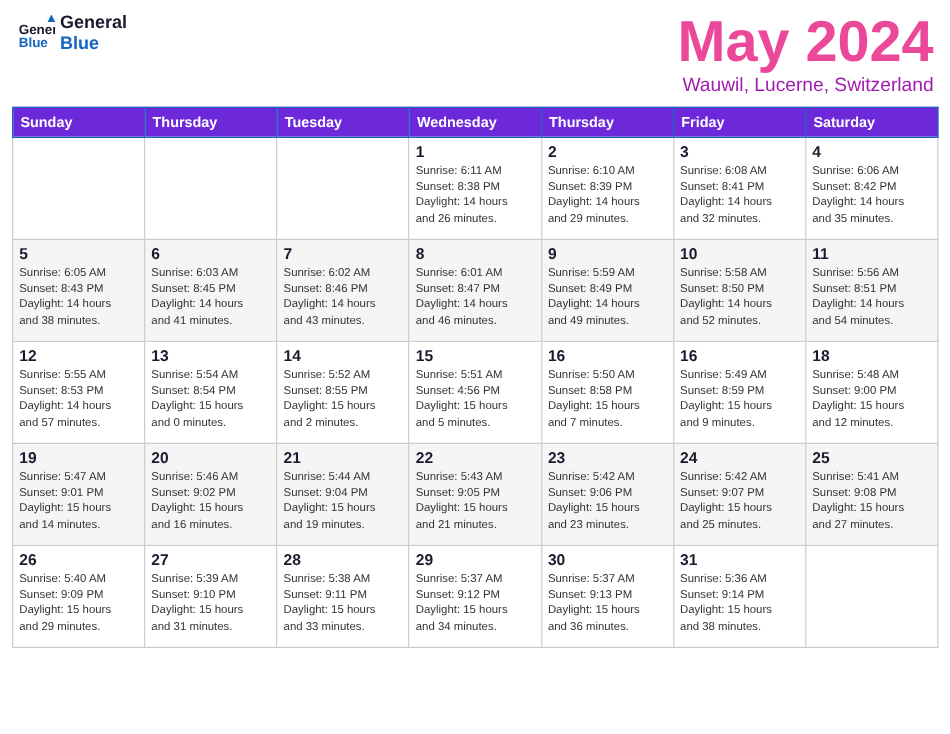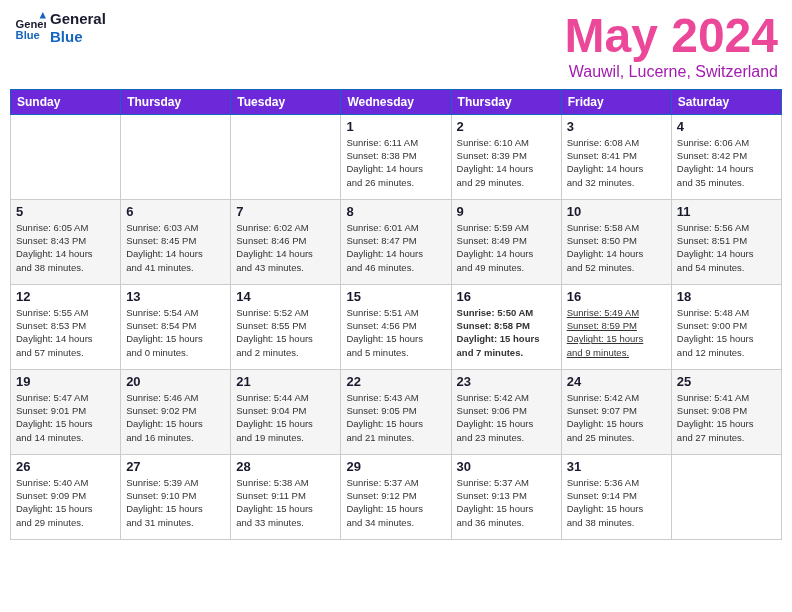--- a/index.html
+++ b/index.html
@@ -226,28 +226,28 @@
         </td>
         <td>
           <span class="day-number">15</span>
           <div class="day-info" style="white-space: pre-line;">Sunrise: 5:51 AM
 Sunset: 4:56 PM
 Daylight: 15 hours
 and 5 minutes.</div>
         </td>
         <td>
           <span class="day-number">16</span>
-          <div class="day-info" style="white-space: pre-line; font-weight: bold;">Sunrise: 5:50 AM
+          <div class="day-info" style="white-space: pre-line;">Sunrise: 5:50 AM
 Sunset: 8:58 PM
 Daylight: 15 hours
 and 7 minutes.</div>
         </td>
         <td>
           <span class="day-number">16</span>
-          <div class="day-info" style="white-space: pre-line; text-decoration: underline;">Sunrise: 5:49 AM
+          <div class="day-info" style="white-space: pre-line;">Sunrise: 5:49 AM
 Sunset: 8:59 PM
 Daylight: 15 hours
 and 9 minutes.</div>
         </td>
         <td>
           <span class="day-number">18</span>
           <div class="day-info" style="white-space: pre-line;">Sunrise: 5:48 AM
 Sunset: 9:00 PM
 Daylight: 15 hours
 and 12 minutes.</div>

